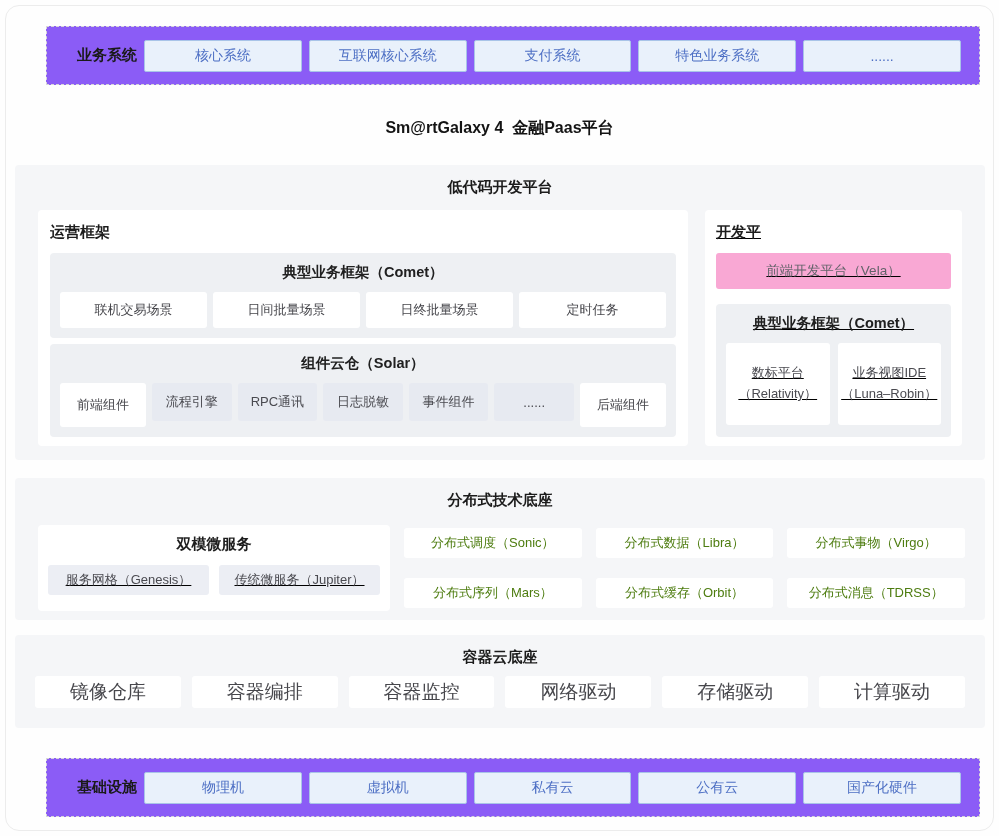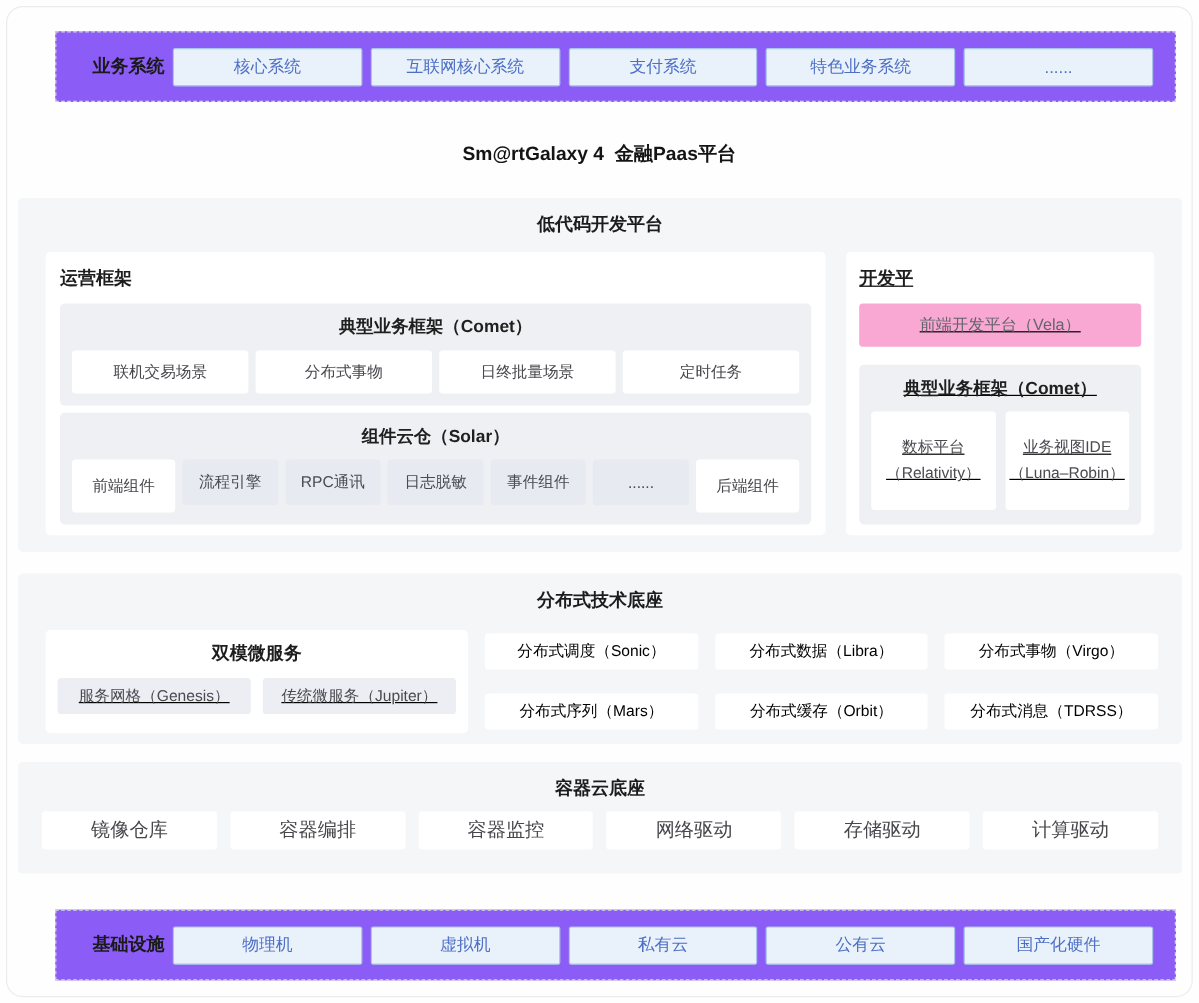--- a/index.html
+++ b/index.html
@@ -50,25 +50,25 @@
     align-items:center; justify-content:center; font-size:13px; color:#4a4a50; line-height:1.6; text-align:center; }
 
   .dist-body { display:flex; gap:14px; padding:9px 20px 0 23px; align-items:flex-start; }
   .dual-box { flex:0 0 352px; padding:0 10px 16px 10px; margin-top:6px; }
   .dual-title { text-align:center; font-weight:bold; font-size:15px; color:#1d1d1d; padding:10px 0 11px; }
   .dual-row { display:flex; gap:10px;text-decoration:underline; }
   .dual-chip { flex:1; height:30px; background:#eceef4; border-radius:3px;
     display:flex; align-items:center; justify-content:center; font-size:13px; color:#4a4a50; white-space:nowrap; }
   .dist-grid { flex:1; display:grid; grid-template-columns:repeat(3,1fr); gap:20px 14px; margin-top:9px; }
   .dist-btn { height:30px; background:#fff; border-radius:3px; display:flex; align-items:center;
-    justify-content:center; font-size:13px; color:#000000; white-space:nowrap; }
+    justify-content:center; font-size:13px; color:#4d7c0f; white-space:nowrap; }
 
   .cont-row { display:flex; gap:11px; padding:0 20px; margin-top:9px; }
   .cont-btn { flex:1; height:32px; background:#fff; border-radius:3px; display:flex; align-items:center;
-    justify-content:center; font-size:16px; color:#47474c; white-space:nowrap; }
+    justify-content:center; font-size:19px; color:#47474c; white-space:nowrap; }
 </style>
 </head>
 <body>
 
 <div class="canvas">
   <div class="card-border"></div>
 
   <div class="dashed-row" style="top:26px;">
     <div class="row-label">业务系统</div>
     <div class="blue-btn-strip">
@@ -85,21 +85,21 @@
   <div class="section sec-lowcode">
     <div class="section-title">低代码开发平台</div>
     <div class="lowcode-body">
 
       <div class="white-box op-box">
         <div class="box-title">运营框架</div>
         <div class="gray-box">
           <div class="gray-box-title">典型业务框架（Comet）</div>
           <div class="btn-row">
             <div class="white-btn">联机交易场景</div>
-            <div class="white-btn">分布式事物</div>
+            <div class="white-btn">日间批量场景</div>
             <div class="white-btn">日终批量场景</div>
             <div class="white-btn">定时任务</div>
           </div>
         </div>
         <div class="gray-box">
           <div class="gray-box-title">组件云仓（Solar）</div>
           <div class="btn-row solar-row">
             <div class="white-btn tall">前端组件</div>
             <div class="chip">流程引擎</div>
             <div class="chip">RPC通讯</div>

